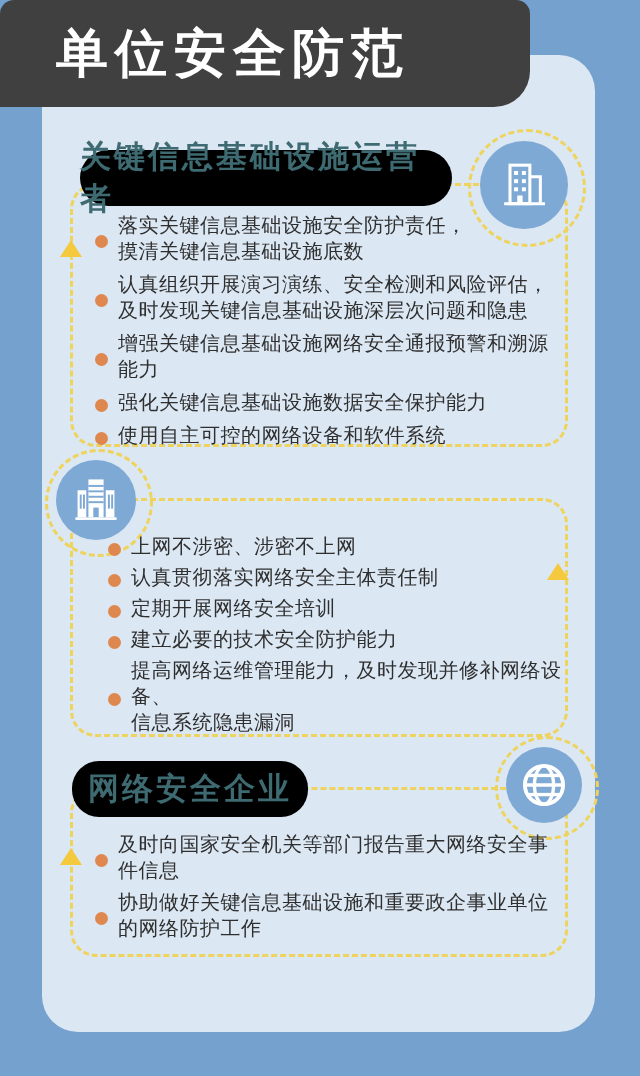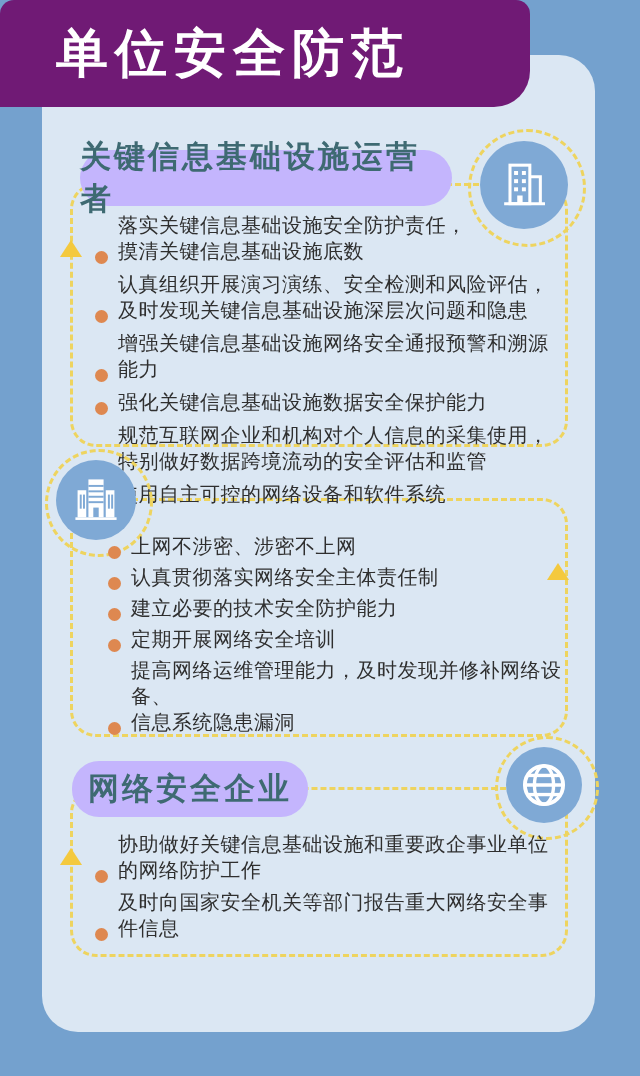--- a/index.html
+++ b/index.html
@@ -7,39 +7,39 @@
     position:relative; width:640px; height:1076px; overflow:hidden;
     background:#74a1ce;
     font-family:"DejaVu Serif","Liberation Serif",serif;
   }
   .card {
     position:absolute; left:42px; top:55px; width:553px; height:977px;
     background:#dbe7f3; border-radius:36px; z-index:0;
   }
   .header {
     position:absolute; left:0; top:0; width:530px; height:107px;
-    background:#701a75; border-radius:14px 14px 36px 0; z-index:4;
+    background:#404040; border-radius:14px 14px 36px 0; z-index:4;
   }
   .header h1 {
     margin:0; padding:22px 0 0 56px; color:#ffffff;
     font-size:52px; font-weight:bold; letter-spacing:7px; line-height:62px;
   }
   .dashbox {
     position:absolute; border:3.5px dashed #eed45f; border-radius:26px; z-index:1;
   }
   .box1 { left:70px; top:183px; width:492px; height:258px; }
   .box2 { left:70px; top:498px; width:492px; height:233px; }
   .box3 { left:70px; top:787px; width:492px; height:164px; }
   .arrow-up {
     position:absolute; width:0; height:0; z-index:2;
     border-left:11px solid transparent; border-right:11px solid transparent;
     border-bottom:17px solid #f4c93e;
   }
   .pill {
-    position:absolute; background:#c4b5fd; color:#3e6a72; z-index:3;
+    position:absolute; background:#000000; color:#3e6a72; z-index:3;
     display:flex; align-items:center; justify-content:center;
     font-size:31px; font-weight:bold; letter-spacing:3px;
   }
   .pill1 { left:80px;  top:150px; width:372px; height:56px; border-radius:28px; }
   .pill2 { left:320px; top:470px; width:236px; height:55px; border-radius:28px 6px 6px 28px; }
   .pill3 { left:72px;  top:761px; width:236px; height:56px; border-radius:27px; }
   .icon-wrap { position:absolute; z-index:3; }
   .dashed-ring {
     position:absolute; border:3px dashed #eed45f; border-radius:50%;
   }
@@ -47,21 +47,21 @@
     position:absolute; background:#7fa9d5; border-radius:50%;
     display:flex; align-items:center; justify-content:center;
   }
   .blist {
     position:absolute; z-index:3; list-style:none; margin:0; padding:0;
     display:flex; flex-direction:column;
   }
   .blist1 { left:95px;  top:212px; width:468px; gap:7px; }
   .blist2 { left:108px; top:533px; width:462px; gap:5px; }
   .blist3 { left:95px;  top:831px; width:468px; gap:6px; }
-  .blist li { display:flex; align-items:flex-end; }
+  .blist li { display:flex; align-items:center; }
   .dot {
     width:13px; height:13px; border-radius:50%; background:#de8850;
     margin:7px 10px 0 0; flex:none;
   }
   .btxt {
     white-space:pre-line; font-size:20px; line-height:26px;
     color:#2f2f2f; letter-spacing:0.5px;
   }
 </style>
 </head>
@@ -114,25 +114,20 @@
         <span class="btxt">认真组织开展演习演练、安全检测和风险评估，
 及时发现关键信息基础设施深层次问题和隐患</span>
       </li>
     <li>
         <span class="dot"></span>
         <span class="btxt">增强关键信息基础设施网络安全通报预警和溯源能力</span>
       </li>
     <li>
         <span class="dot"></span>
         <span class="btxt">强化关键信息基础设施数据安全保护能力</span>
-      </li>
-    <li>
-        <span class="dot"></span>
-        <span class="btxt">规范互联网企业和机构对个人信息的采集使用，
-特别做好数据跨境流动的安全评估和监管</span>
       </li>
     <li>
         <span class="dot"></span>
         <span class="btxt">使用自主可控的网络设备和软件系统</span>
       </li>
   </ul>
 
   <div class="icon-wrap">
     <div class="dashed-ring" style="left:45px; top:449px; width:102px; height:102px;"></div>
     <div class="solid-circle" style="left:56px; top:460px; width:80px; height:80px;">
@@ -157,25 +152,25 @@
     <li>
         <span class="dot"></span>
         <span class="btxt">上网不涉密、涉密不上网</span>
       </li>
     <li>
         <span class="dot"></span>
         <span class="btxt">认真贯彻落实网络安全主体责任制</span>
       </li>
     <li>
         <span class="dot"></span>
+        <span class="btxt">定期开展网络安全培训</span>
+      </li>
+    <li>
+        <span class="dot"></span>
         <span class="btxt">建立必要的技术安全防护能力</span>
-      </li>
-    <li>
-        <span class="dot"></span>
-        <span class="btxt">定期开展网络安全培训</span>
       </li>
     <li>
         <span class="dot"></span>
         <span class="btxt">提高网络运维管理能力，及时发现并修补网络设备、
 信息系统隐患漏洞</span>
       </li>
   </ul>
 
   <div class="pill pill3">
     <span>网络安全企业</span>
@@ -188,22 +183,22 @@
         <ellipse cx="24" cy="24" rx="8.5" ry="17" fill="none" stroke="#ffffff" stroke-width="3"></ellipse>
         <line x1="7" y1="24" x2="41" y2="24" stroke="#ffffff" stroke-width="3"></line>
         <line x1="10" y1="15.5" x2="38" y2="15.5" stroke="#ffffff" stroke-width="3"></line>
         <line x1="10" y1="32.5" x2="38" y2="32.5" stroke="#ffffff" stroke-width="3"></line>
       </svg>
     </div>
   </div>
   <ul class="blist blist3">
     <li>
         <span class="dot"></span>
+        <span class="btxt">及时向国家安全机关等部门报告重大网络安全事件信息</span>
+      </li>
+    <li>
+        <span class="dot"></span>
         <span class="btxt">协助做好关键信息基础设施和重要政企事业单位
 的网络防护工作</span>
       </li>
-    <li>
-        <span class="dot"></span>
-        <span class="btxt">及时向国家安全机关等部门报告重大网络安全事件信息</span>
-      </li>
   </ul>
 
 </div>
 
 </body></html>

